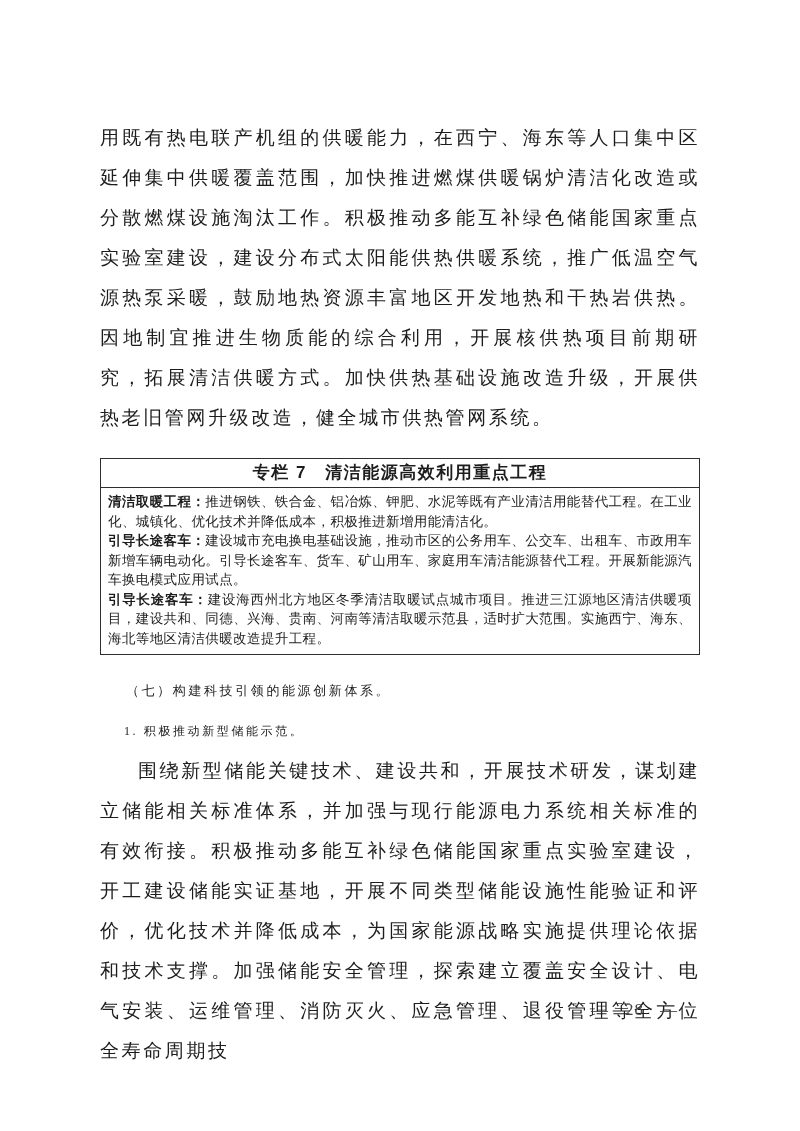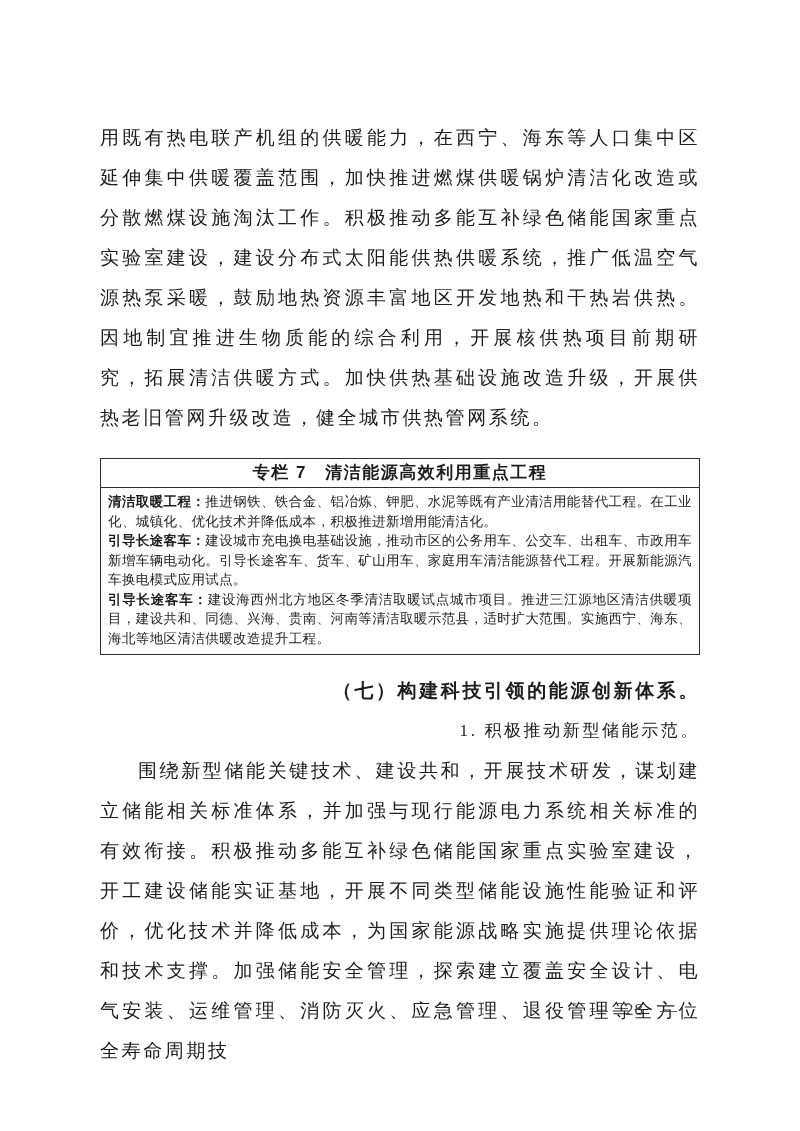--- a/index.html
+++ b/index.html
@@ -44,34 +44,32 @@
     margin: 0;
     font-size: 13.5px;
     line-height: 19.5px;
     letter-spacing: 0.4px;
     text-align: justify;
     text-justify: inter-character;
   }
   .box-label { font-weight: bold; }
   .section-heading {
     margin: 16px 0 0 0;
-    font-size: 19px;
+    font-size: 13px;
     line-height: 40px;
-    font-weight: bold;
+    font-weight: normal;
     text-indent: 2em;
     letter-spacing: 2.6px;
-    text-align: right;
   }
   .sub-heading {
     margin: 0;
-    font-size: 17px;
+    font-size: 12px;
     line-height: 40px;
     text-indent: 2em;
     letter-spacing: 2.6px;
-    text-align: right;
   }
   .page-footer {
     position: absolute;
     top: 1000px; left: 0;
     width: 800px;
     display: flex;
     justify-content: flex-end;
     align-items: center;
     padding-right: 122px;
     gap: 16px;

